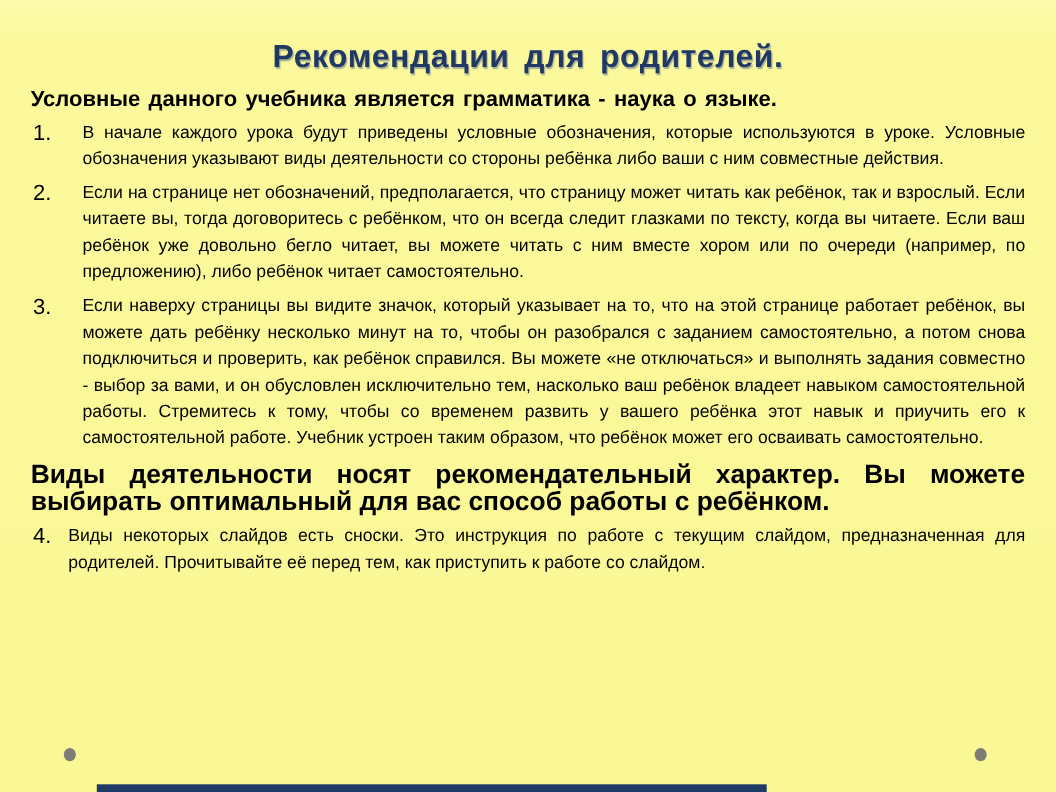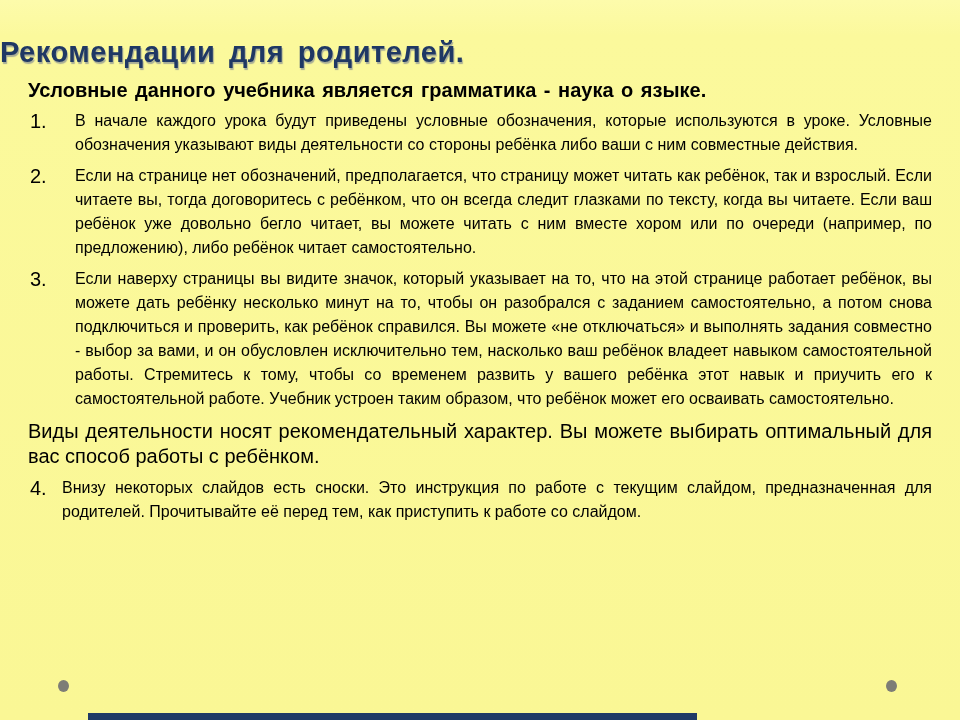--- a/index.html
+++ b/index.html
@@ -13,21 +13,21 @@
     height: 720px;
     margin: 0 auto;
     overflow: hidden;
     background: linear-gradient(180deg, #FDFBAB 0%, #FBF99C 5%, #FAF795 100%);
     font-family: "Liberation Sans", "DejaVu Sans", sans-serif;
     color: #000;
   }
   .title {
     margin: 0;
     padding-top: 34px;
-    text-align: left;
+    text-align: center;
     font-size: 29px;
     line-height: 36px;
     font-weight: bold;
     letter-spacing: 0.5px;
     word-spacing: 5px;
     color: #1F3864;
     text-shadow: 1px 2px 1px rgba(100,112,145,0.55);
   }
   .intro {
     margin: 8px 28px 0 28px;
@@ -51,23 +51,23 @@
     margin: 0;
     font-size: 16px;
     line-height: 24px;
     text-align: justify;
   }
   .item.item4 .num {
     width: 32px;
   }
   .note {
     margin: 8px 28px 0 28px;
-    font-size: 20px;
+    font-size: 24px;
     line-height: 25px;
-    font-weight: normal;
+    font-weight: bold;
     text-align: justify;
   }
   .dot {
     position: absolute;
     width: 11px;
     height: 12px;
     border-radius: 50%;
     background: #7D7D76;
     top: 680px;
   }
@@ -103,21 +103,21 @@
 
   <div class="item">
     <span class="num">3.</span>
     <p class="itext">Если наверху страницы вы видите значок, который указывает на то, что на этой странице работает ребёнок, вы можете дать ребёнку несколько минут на то, чтобы он разобрался с заданием самостоятельно, а потом снова подключиться и проверить, как ребёнок справился. Вы можете «не отключаться» и выполнять задания совместно - выбор за вами, и он обусловлен исключительно тем, насколько ваш ребёнок владеет навыком самостоятельной работы. Стремитесь к тому, чтобы со временем развить у вашего ребёнка этот навык и приучить его к самостоятельной работе. Учебник устроен таким образом, что ребёнок может его осваивать самостоятельно.</p>
   </div>
 
   <p class="note">Виды деятельности носят рекомендательный характер. Вы можете выбирать оптимальный для вас способ работы с ребёнком.</p>
 
   <div class="item item4">
     <span class="num">4.</span>
-    <p class="itext">Внизу некоторых слайдов есть сноски. Это инструкция по работе с текущим слайдом, предназначенная для родителей. Прочитывайте её перед тем, как приступить к работе со слайдом.</p>
+    <p class="itext">Виды некоторых слайдов есть сноски. Это инструкция по работе с текущим слайдом, предназначенная для родителей. Прочитывайте её перед тем, как приступить к работе со слайдом.</p>
   </div>
 
   <span class="dot dot-left"></span>
   <span class="dot dot-right"></span>
 
   <div class="footer-bar"></div>
 
 </div>
 
 </body></html>

